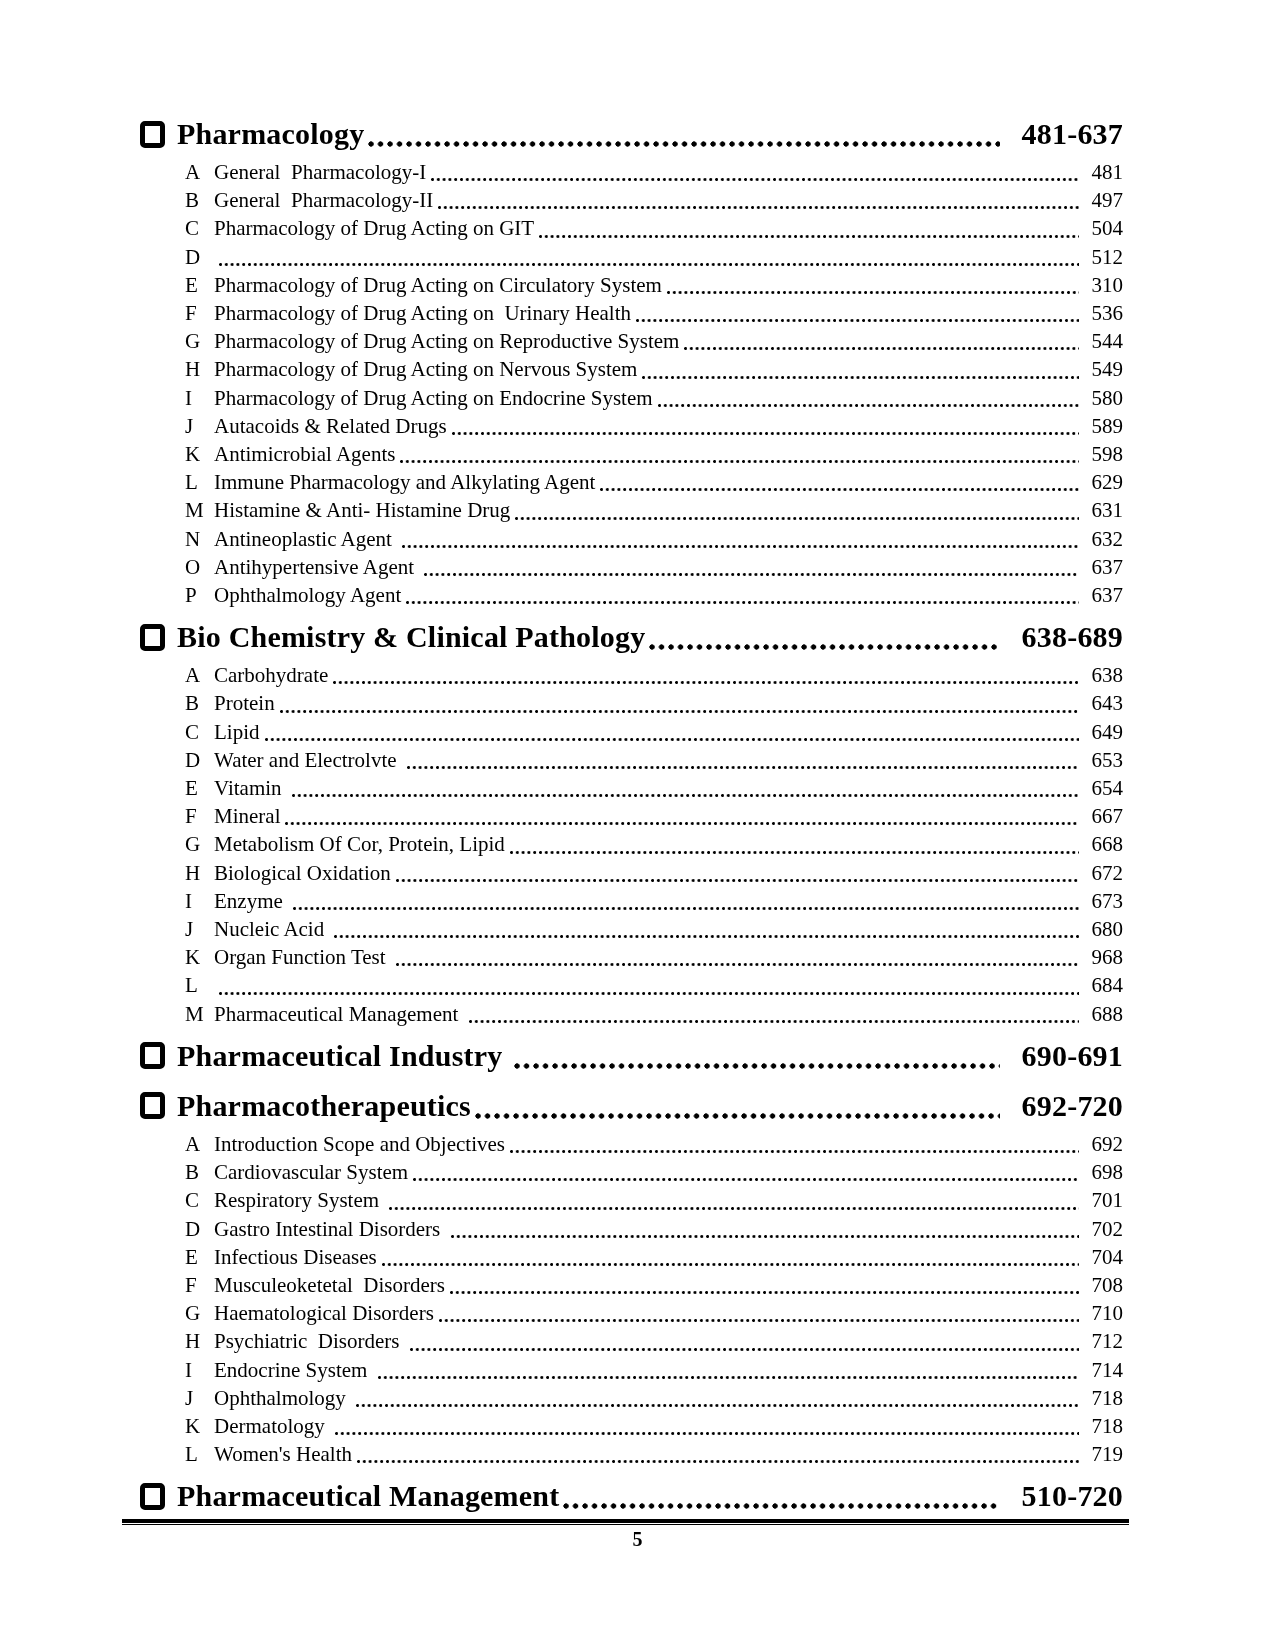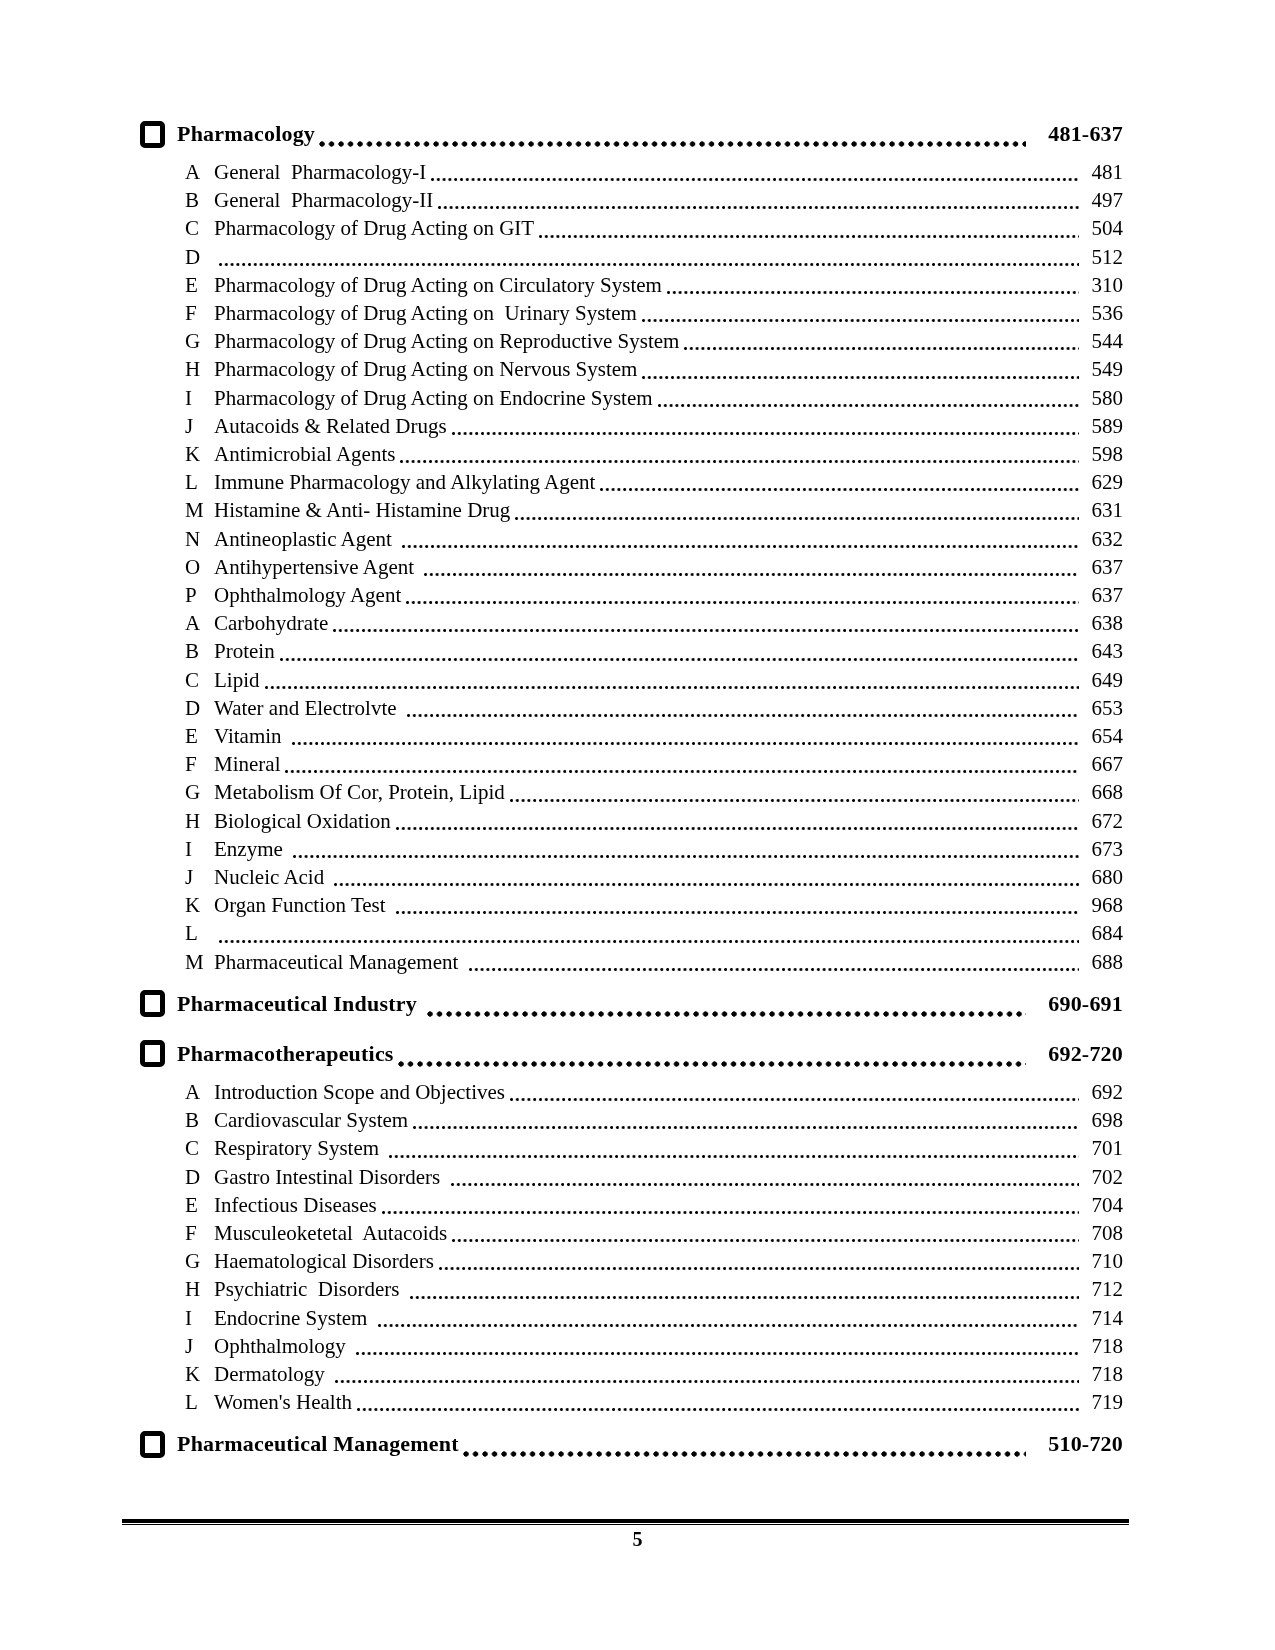--- a/index.html
+++ b/index.html
@@ -23,21 +23,21 @@
     width: 983px;
     padding-top: 106px;
   }
   
   .section-header {
     display: flex;
     align-items: center;
     height: 44px;
     margin: 6px 0 2px 0;
     font-weight: bold;
-    font-size: 22px;
+    font-size: 30px;
     letter-spacing: 0.2px;
   }
   .bullet {
     display: inline-block;
     width: 15px;
     height: 17px;
     border: 5px solid #000;
     border-radius: 5px;
     margin-right: 12px;
     flex: 0 0 auto;
@@ -154,21 +154,21 @@
 
   <div class="item">
     <span class="item-letter">E</span>
     <span class="item-title">Pharmacology of Drug Acting on Circulatory System</span>
     <span class="leader"></span>
     <span class="item-page">310</span>
   </div>
 
   <div class="item">
     <span class="item-letter">F</span>
-    <span class="item-title">Pharmacology of Drug Acting on  Urinary System</span>
+    <span class="item-title">Pharmacology of Drug Acting on  Urinary Health</span>
     <span class="leader"></span>
     <span class="item-page">536</span>
   </div>
 
   <div class="item">
     <span class="item-letter">G</span>
     <span class="item-title">Pharmacology of Drug Acting on Reproductive System</span>
     <span class="leader"></span>
     <span class="item-page">544</span>
   </div>
@@ -229,20 +229,26 @@
     <span class="item-page">637</span>
   </div>
 
   <div class="item">
     <span class="item-letter">P</span>
     <span class="item-title">Ophthalmology Agent</span>
     <span class="leader"></span>
     <span class="item-page">637</span>
   </div>
 
+  <div class="section-header">
+    <span class="bullet"></span>
+    <span class="section-title">Bio Chemistry &amp; Clinical Pathology</span>
+    <span class="leader-bold"></span>
+    <span class="section-pages">638-689</span>
+  </div>
 
   <div class="item">
     <span class="item-letter">A</span>
     <span class="item-title">Carbohydrate</span>
     <span class="leader"></span>
     <span class="item-page">638</span>
   </div>
 
   <div class="item">
     <span class="item-letter">B</span>
@@ -371,21 +377,21 @@
 
   <div class="item">
     <span class="item-letter">E</span>
     <span class="item-title">Infectious Diseases</span>
     <span class="leader"></span>
     <span class="item-page">704</span>
   </div>
 
   <div class="item">
     <span class="item-letter">F</span>
-    <span class="item-title">Musculeoketetal  Autacoids</span>
+    <span class="item-title">Musculeoketetal  Disorders</span>
     <span class="leader"></span>
     <span class="item-page">708</span>
   </div>
 
   <div class="item">
     <span class="item-letter">G</span>
     <span class="item-title">Haematological Disorders</span>
     <span class="leader"></span>
     <span class="item-page">710</span>
   </div>

